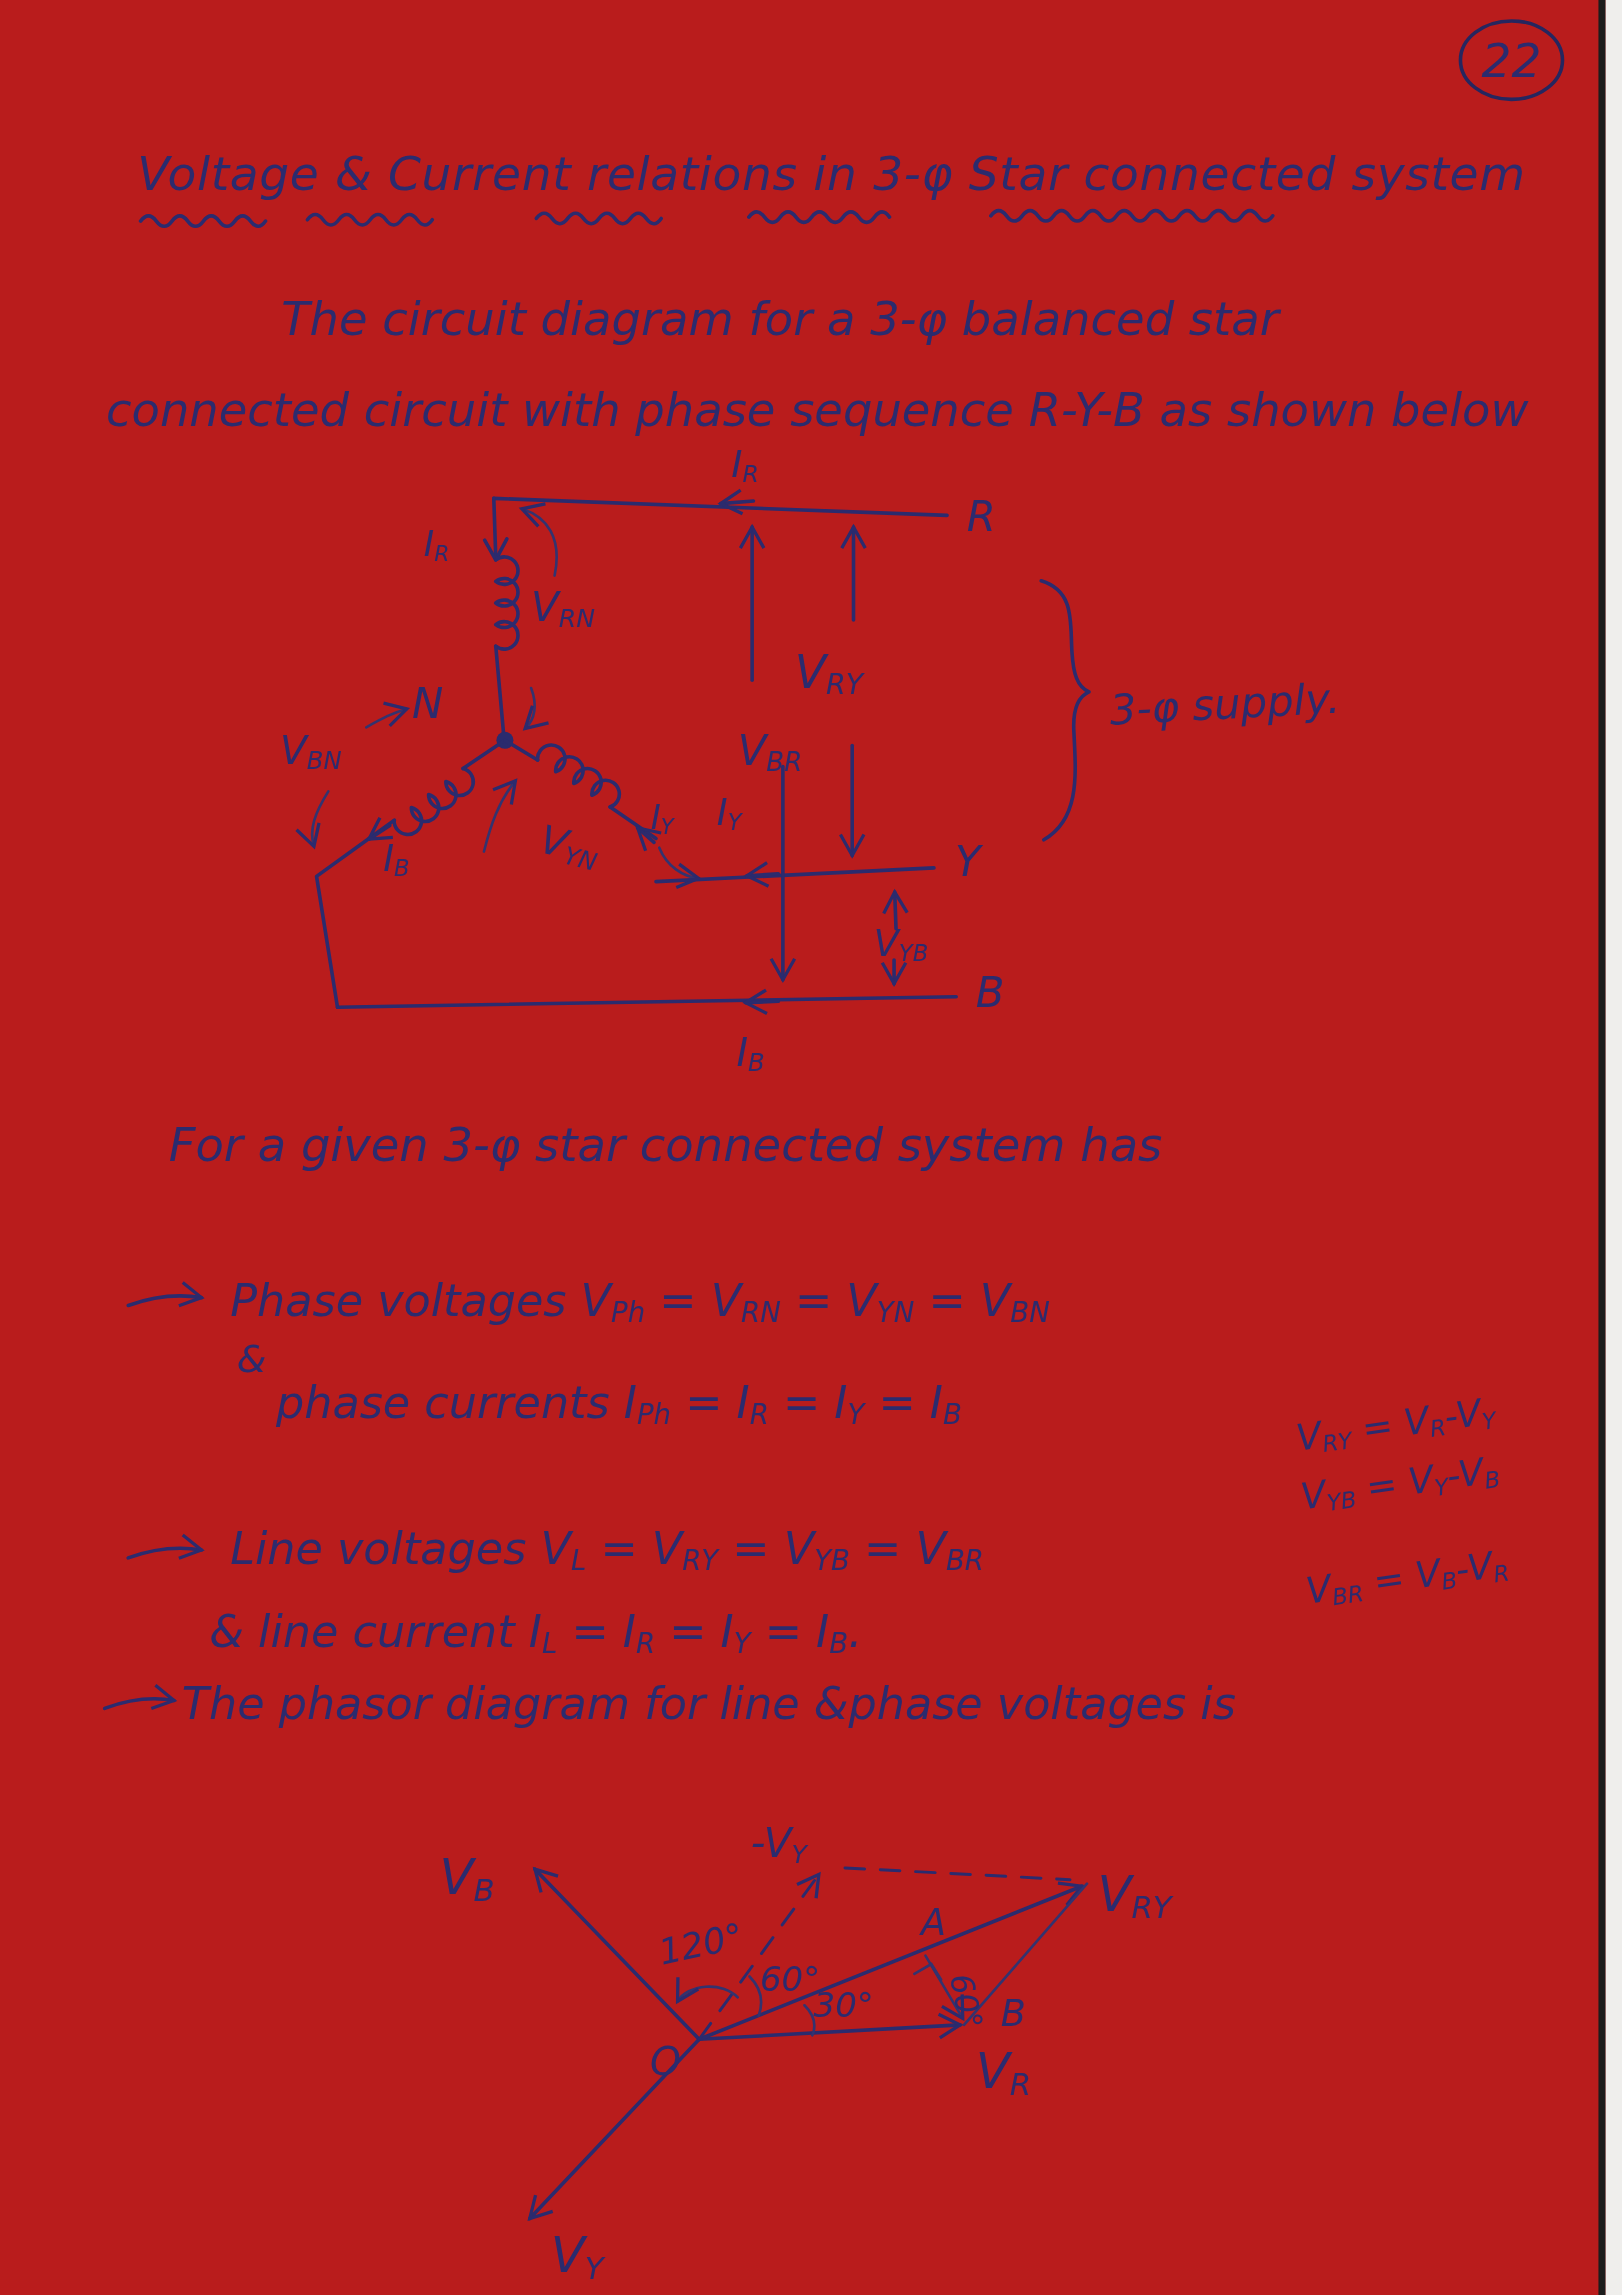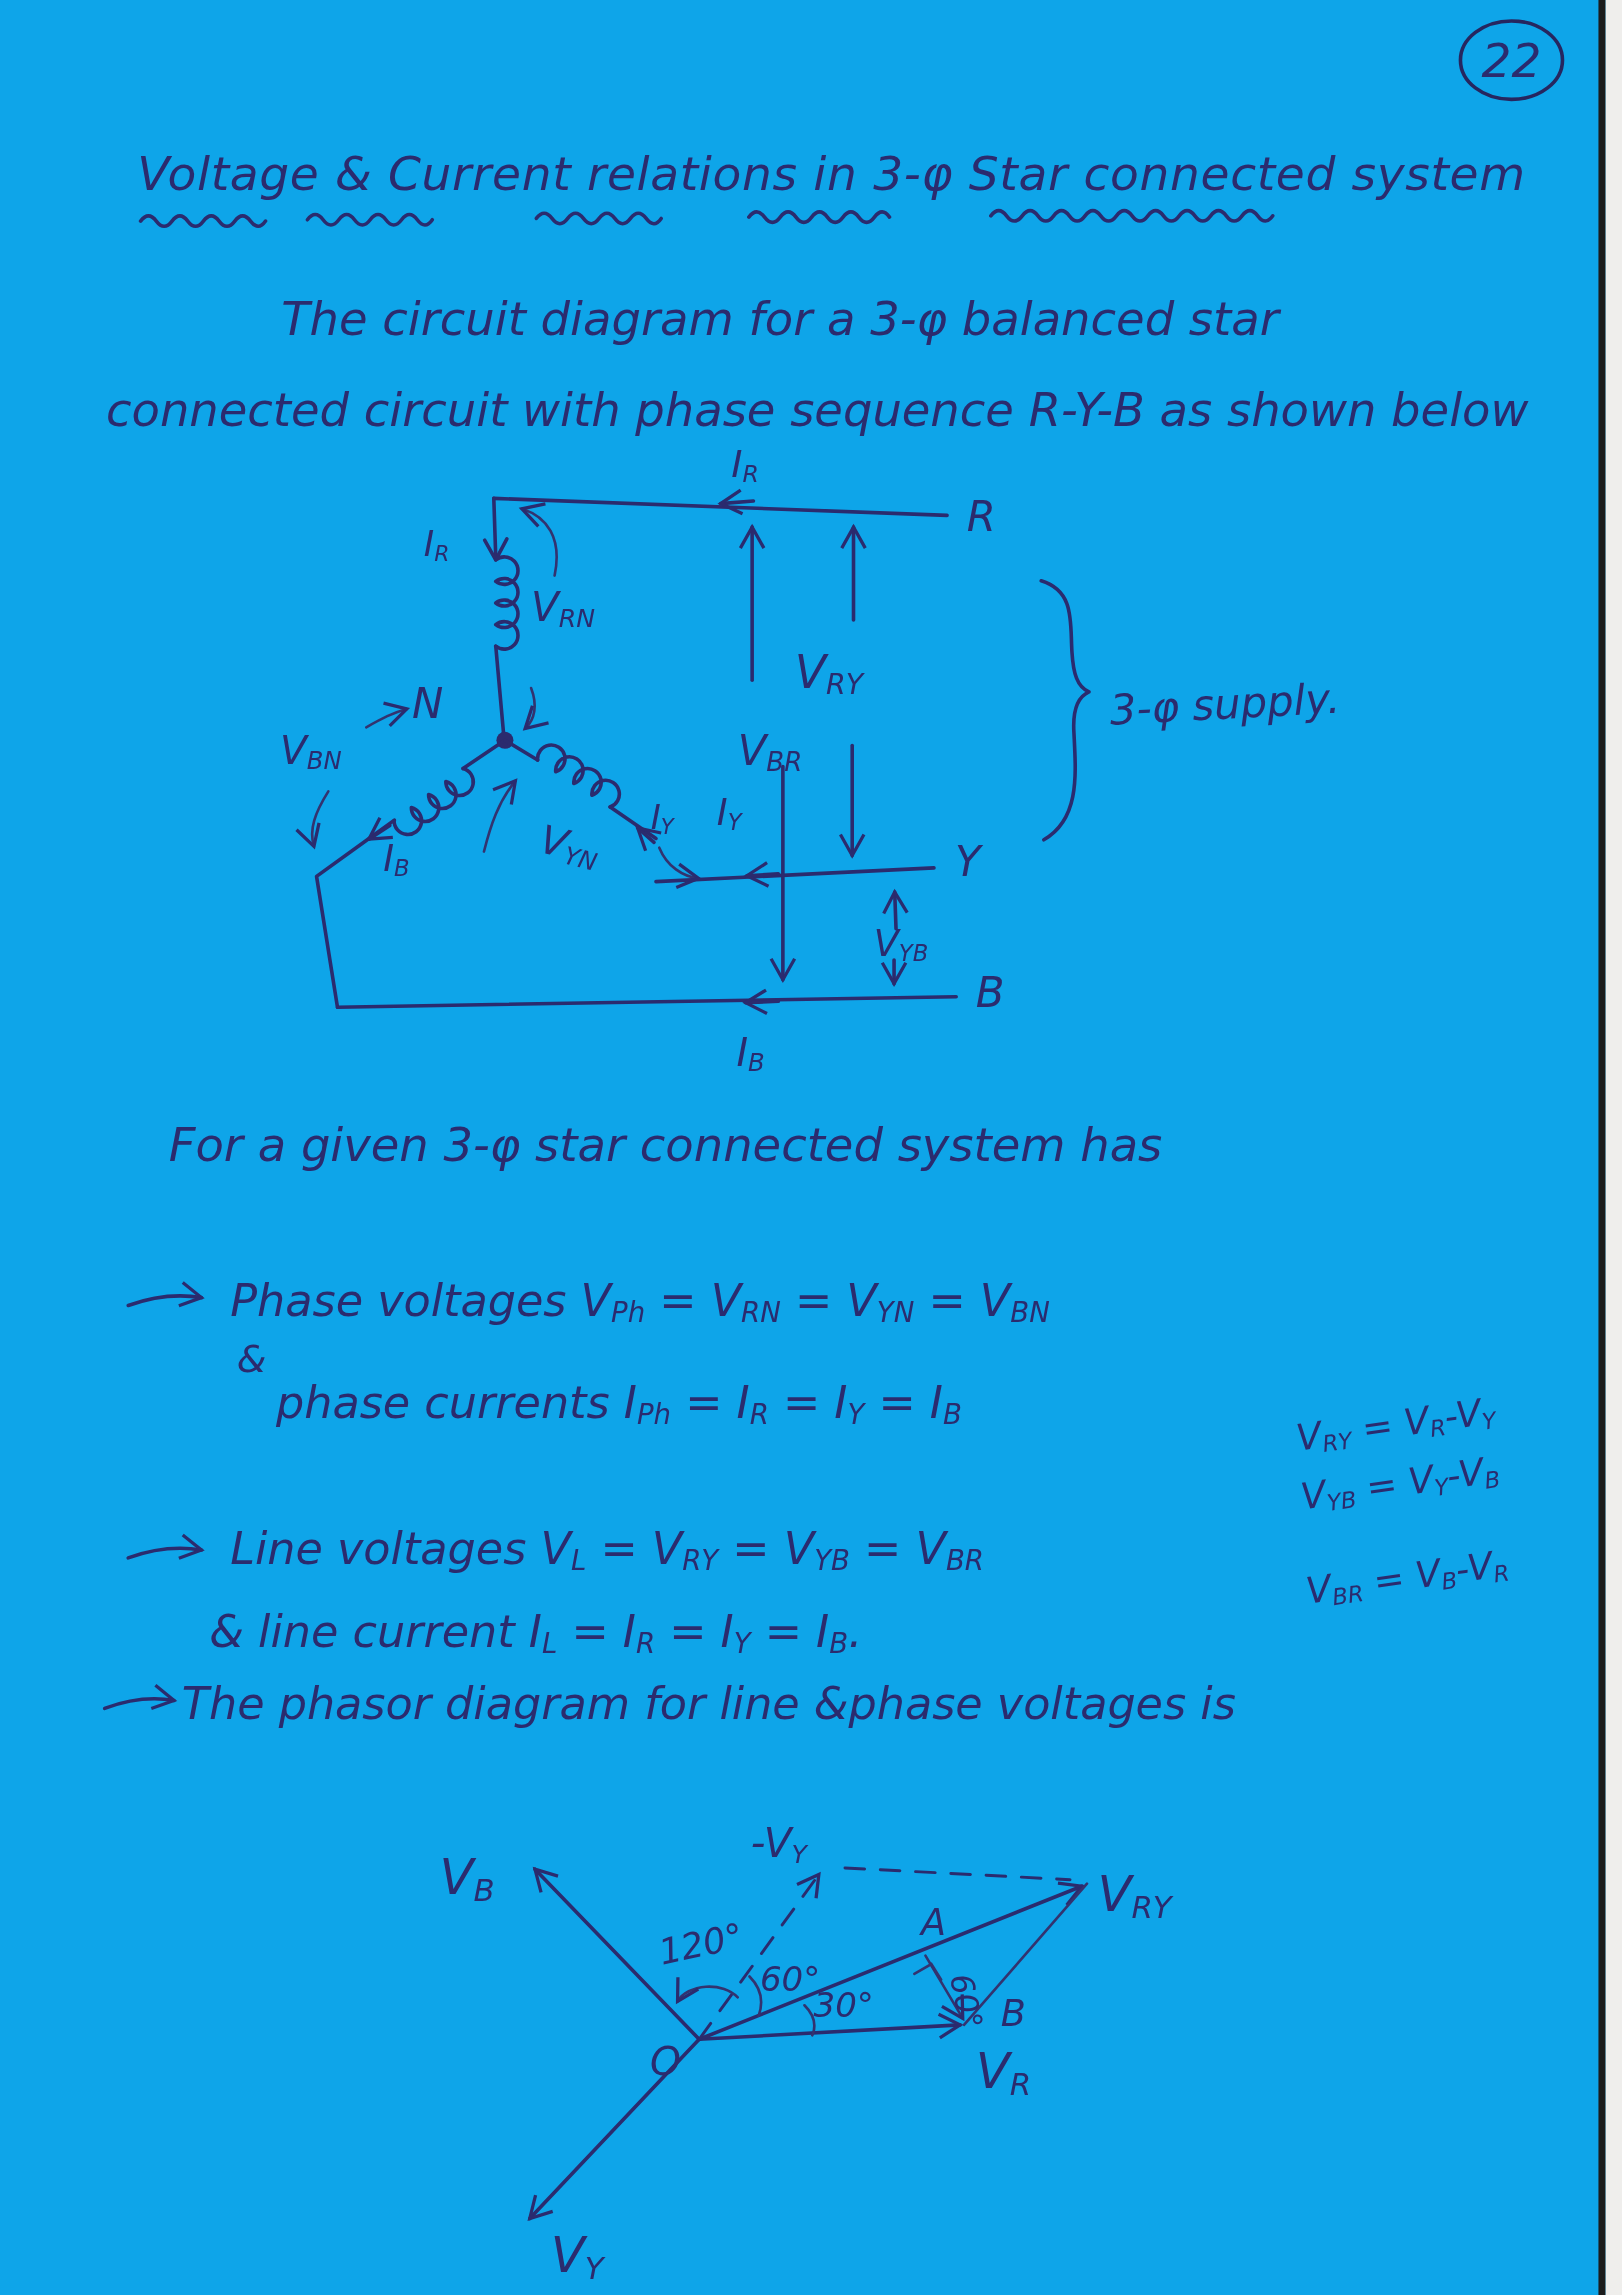--- a/index.html
+++ b/index.html
@@ -1,16 +1,16 @@
 <!DOCTYPE html>
 <html style="font-size:10.5px"><head>
 <meta charset="utf-8">
 <style>
   html,body{margin:0;padding:0;background:#ffffff;}
-  #page{position:relative;width:1622px;height:2295px;background:#0ea5e9;overflow:hidden;}
+  #page{position:relative;width:1622px;height:2295px;background:#b91c1c;overflow:hidden;}
   svg{position:absolute;left:0;top:0;}
   text{font-family:"DejaVu Sans",sans-serif;font-style:italic;fill:#2b2b6e;}
   .ink{stroke:#2b2b6e;stroke-width:5.5;fill:none;stroke-linecap:round;stroke-linejoin:round;}
   .thin{stroke:#33336f;stroke-width:4;fill:none;stroke-linecap:round;}
   .dash{stroke:#2b2b6e;stroke-width:4.5;fill:none;stroke-dasharray:30 24;stroke-linecap:round;}
 </style>
 </head>
 <body>
 
 <div id="page">

